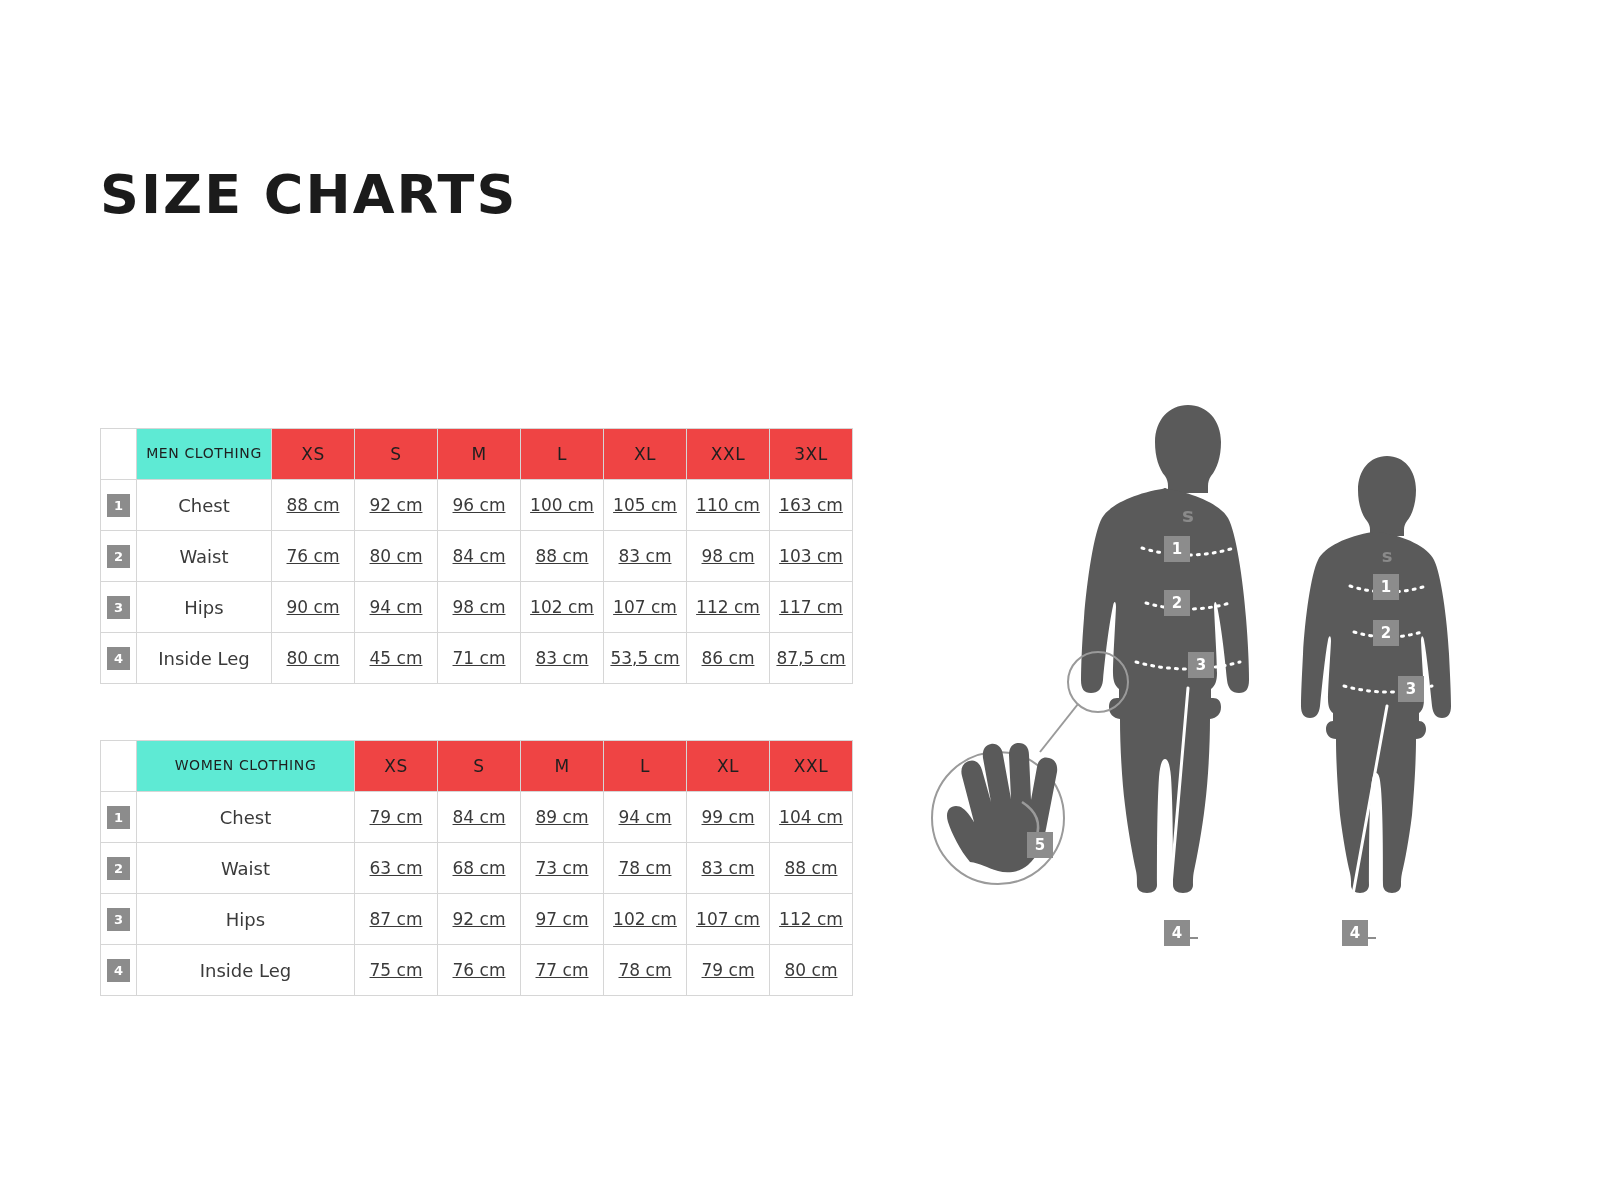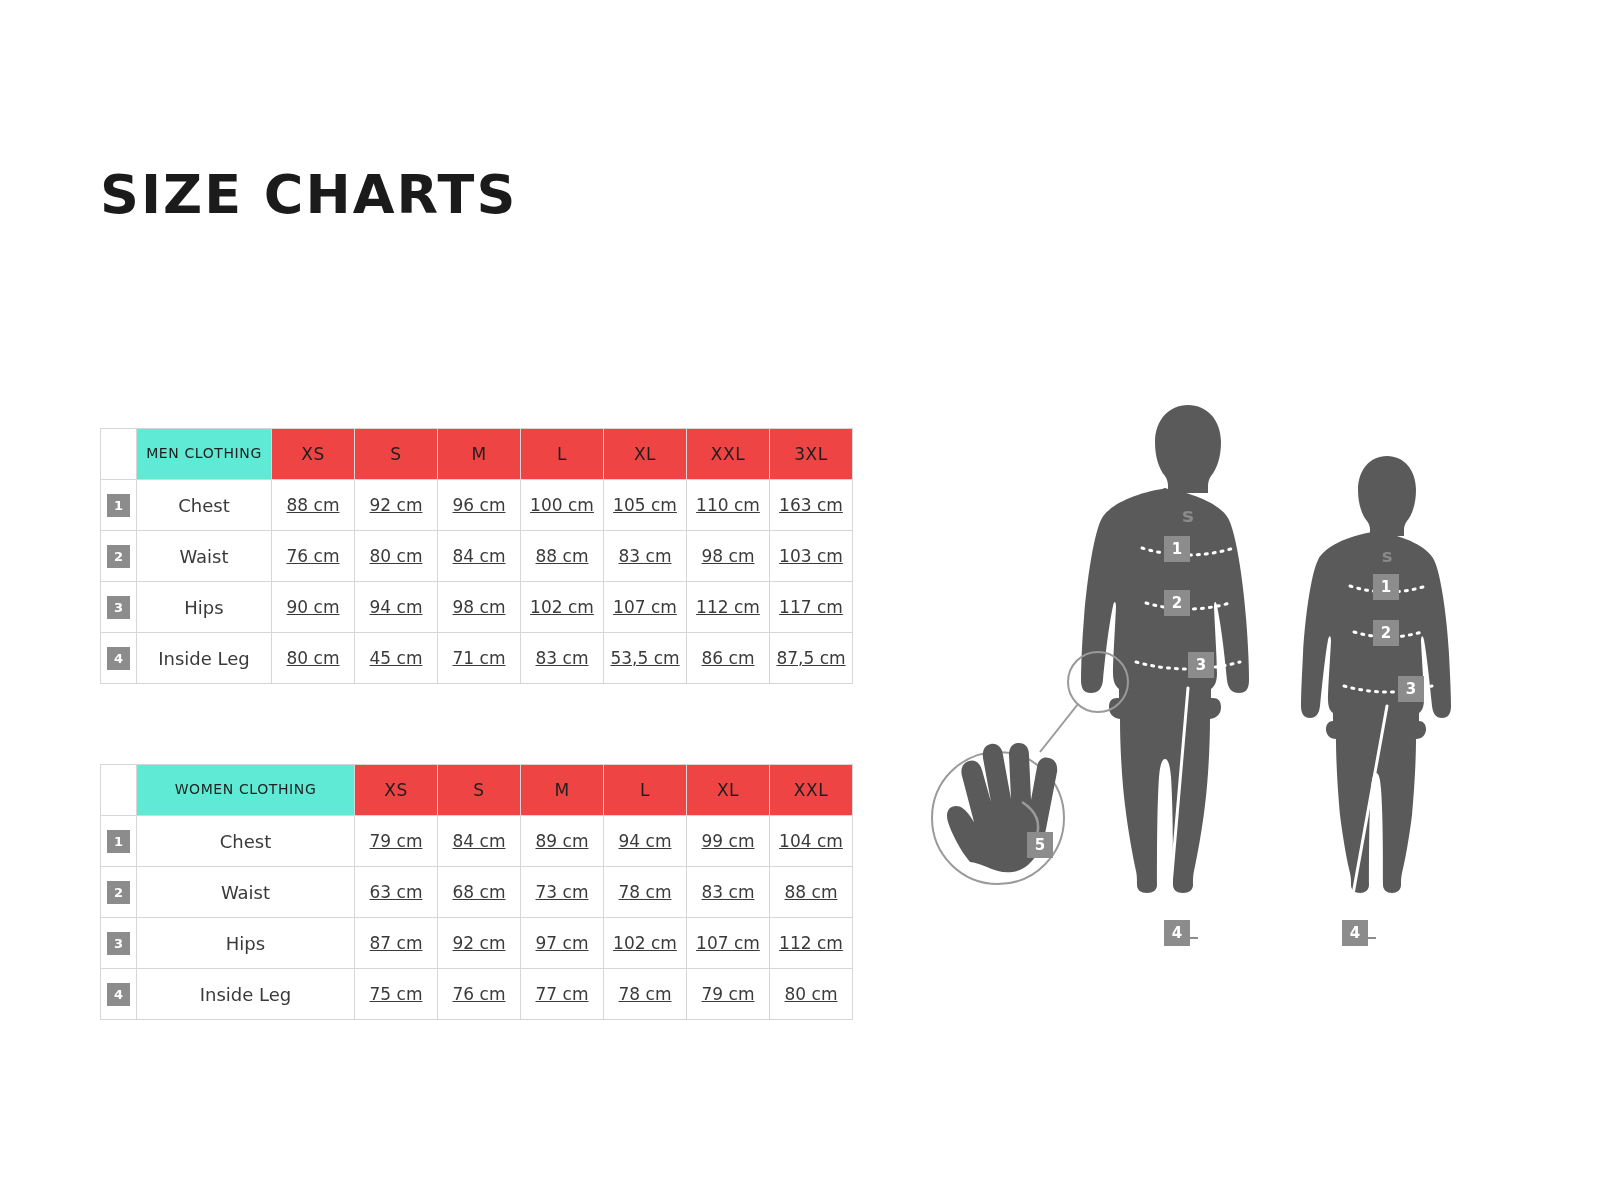--- a/index.html
+++ b/index.html
@@ -24,21 +24,21 @@
     font-weight: bold;
     font-size: 54px;
     letter-spacing: 2px;
     color: #1b1b1b;
     line-height: 1;
   }
 
   
   .table-wrap { position: absolute; }
   #men-table-wrap  { left: 100px; top: 428px; }
-  #women-table-wrap{ left: 100px; top: 764px; }
+  #women-table-wrap{ left: 100px; top: 740px; }
 
   table.size-table {
     border-collapse: collapse;
     font-size: 17px;
     color: #2b2b2b;
   }
   table.size-table td, table.size-table th {
     border: 1px solid #d6d6d6;
     padding: 0;
     text-align: center;

